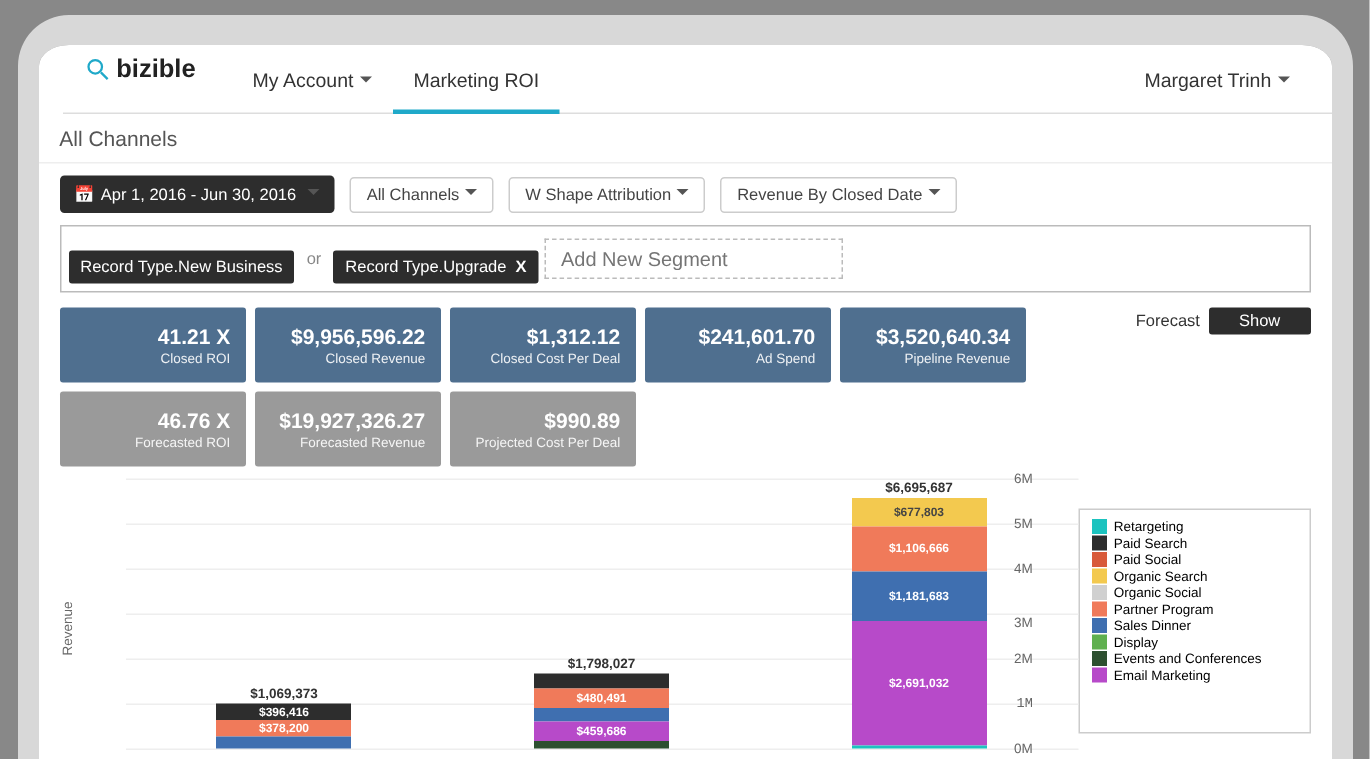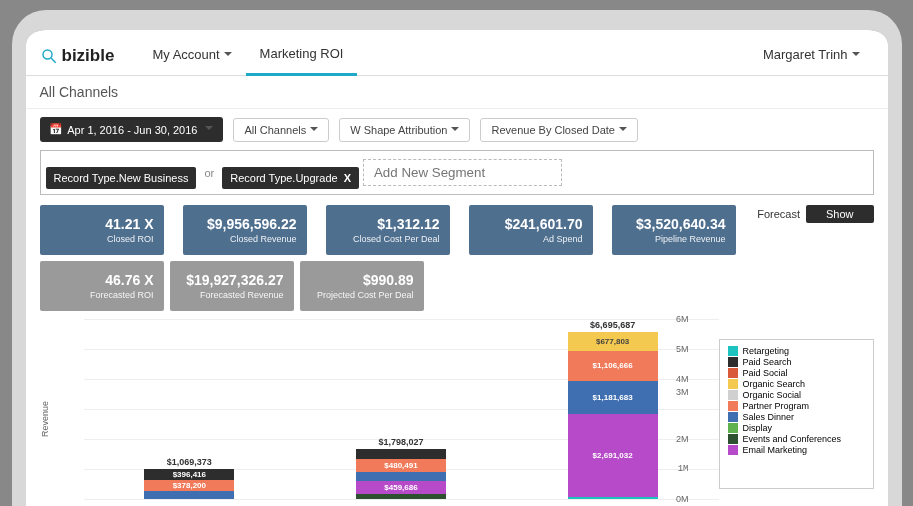--- a/index.html
+++ b/index.html
@@ -1,35 +1,35 @@
 <!DOCTYPE html>
 <html><head>
 <meta charset="utf-8">
 <style>
 * { box-sizing: border-box; margin: 0; padding: 0; }
 body { font-family: -apple-system, BlinkMacSystemFont, "Segoe UI", Arial, sans-serif; background: #888; display: flex; justify-content: center; align-items: flex-start; padding: 10px; }
 .device { background: #fff; width: 890px; border: 14px solid #d8d8d8; border-top-width: 20px; border-radius: 34px 34px 0 0; overflow: hidden; }
 .screen { background: #fff; }
-.topnav { display: flex; align-items: center; border-bottom: 1px solid #ddd; padding: 6px 14px 0 14px; font-size: 13px; }
+.topnav { display: flex; align-items: flex-start; border-bottom: 1px solid #ddd; padding: 6px 14px 0 14px; font-size: 13px; margin-left: 16px; }
 .logo { display: flex; align-items: center; gap: 4px; font-weight: 600; font-size: 17px; color: #222; margin-right: 24px; }
 .logo svg { width: 18px; height: 18px; }
 .nav-item { padding: 10px 14px 12px 14px; cursor: pointer; color: #333; position: relative; }
 .nav-item.active { border-bottom: 3px solid #1fa9c9; margin-bottom: -1px; }
 .caret-down::after { content: ""; display: inline-block; margin-left: 4px; border: 4px solid transparent; border-top-color: #555; vertical-align: middle; }
 .spacer { flex: 1; }
 .sub { padding: 8px 14px; color: #555; font-size: 14px; border-bottom: 1px solid #eee; }
 .filters { display: flex; gap: 10px; padding: 8px 14px; align-items: center; }
 .date-btn { background: #2d2d2d; color: #fff; font-size: 11px; padding: 6px 10px; border-radius: 3px; display: flex; align-items: center; gap: 4px; cursor: pointer; }
 .sel-btn { background: #fff; border: 1px solid #ccc; color: #444; font-size: 11px; padding: 5px 10px; border-radius: 3px; cursor: pointer; }
 .seg-row { margin: 0 14px 10px 14px; border: 1px solid #bbb; padding: 5px; display: flex; align-items: center; gap: 4px; font-size: 11px; }
 .seg-pill { background: #2d2d2d; color: #fff; padding: 5px 8px; border-radius: 2px; display: flex; align-items: center; gap: 6px; margin-top: 11px; }
 .seg-pill .x { cursor: pointer; font-weight: bold; }
 .or-txt { color: #888; padding: 0 4px; }
 .add-seg { border: 1px dashed #bbb; padding: 5px 10px; color: #888; background: #fff; }
-.kpis { display: flex; flex-wrap: wrap; gap: 19px; padding: 0 14px 6px 14px; align-items: flex-start; text-align: right; }
+.kpis { display: flex; flex-wrap: wrap; gap: 6px; padding: 0 14px 6px 14px; align-items: flex-start; text-align: right; }
 .kpi { width: 124px; height: 50px; background: #4f6f8f; color: #fff; display: flex; flex-direction: column; align-items: flex-end; justify-content: center; padding: 6px 10px; border-radius: 2px; }
 .kpi.gray { background: #9a9a9a; }
 .kpi .v { font-size: 14px; font-weight: 600; }
 .kpi .l { font-size: 9px; opacity: 0.9; margin-top: 2px; }
 .forecast { margin-left: auto; display: flex; align-items: center; gap: 6px; font-size: 11px; color: #333; }
 .forecast .btn { background: #2d2d2d; color: #fff; padding: 3px 20px; border-radius: 2px; }
 .kpi-row2 { display: flex; gap: 6px; padding: 0 14px 8px 14px; }
 .chart-wrap { display: flex; padding: 0 14px 14px 14px; }
 .chart { flex: 1; position: relative; height: 200px; margin-left: 20px; }
 .ytick { position: absolute; right: 30px; font-size: 9px; color: #666; transform: translateY(-50%); }
@@ -135,21 +135,21 @@
     <div class="chart">
       <div class="ylabel">Revenue</div>
       <div id="grids">
             <div class="grid" style="top: 180px;"></div>
             <div class="ytick" style="top: 180px;">0M</div>
             <div class="grid" style="top: 150px;"></div>
             <div class="ytick" style="top: 150px; font-family: Liberation Mono, monospace;">1M</div>
             <div class="grid" style="top: 120px;"></div>
             <div class="ytick" style="top: 120px;">2M</div>
             <div class="grid" style="top: 90px;"></div>
-            <div class="ytick" style="top: 73px;">3M</div>
+            <div class="ytick" style="top: 96px;">3M</div>
             <div class="grid" style="top: 60px;"></div>
             <div class="ytick" style="top: 60px;">4M</div>
             <div class="grid" style="top: 30px;"></div>
             <div class="ytick" style="top: 30px;">5M</div>
             <div class="grid" style="top: 0px;"></div>
             <div class="ytick" style="top: 0px;">6M</div>
           </div>
       <div class="bars" id="bars">
             <div class="barcol">
               <div class="total-lbl">$1,069,373</div>

